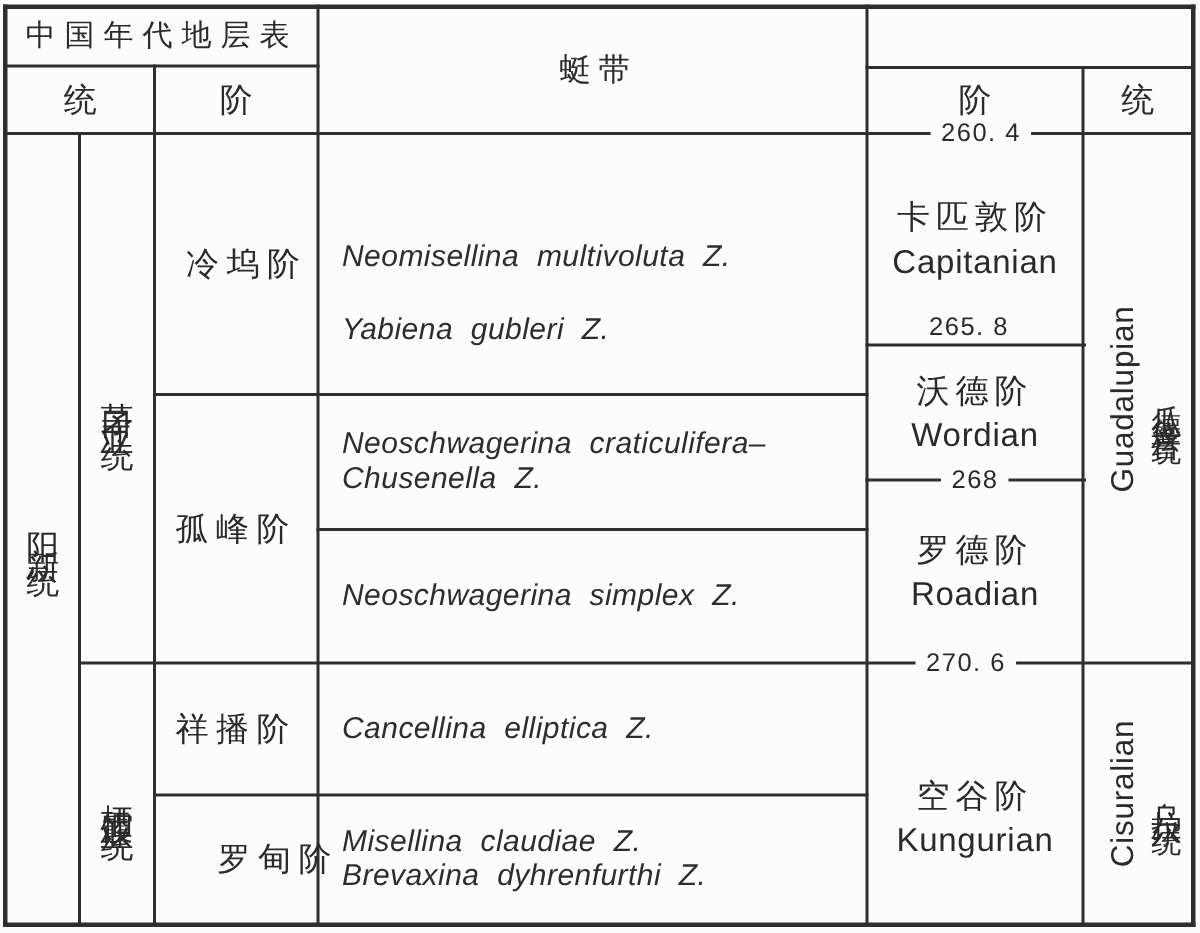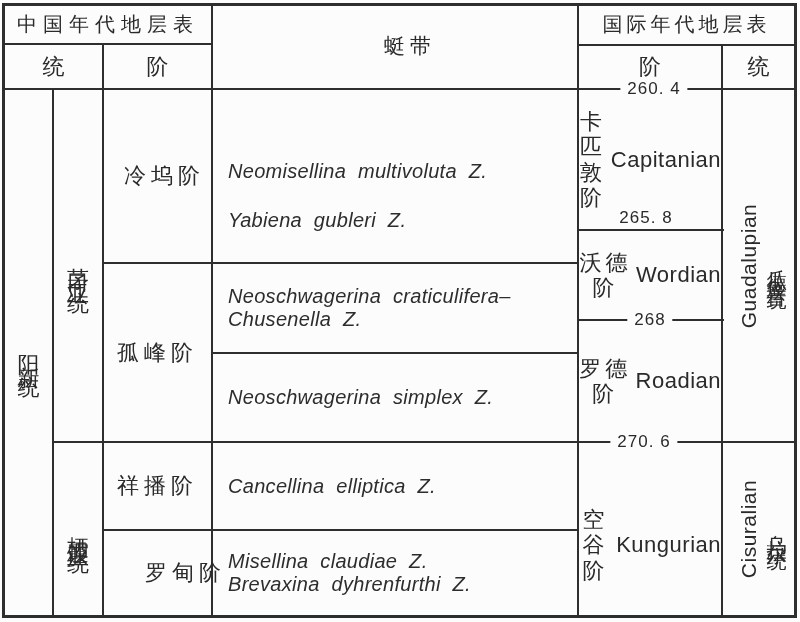--- a/index.html
+++ b/index.html
@@ -16,21 +16,21 @@
   }
   .zh { font-family:"Liberation Serif","DejaVu Serif",serif; }
   .vert { writing-mode:vertical-rl; text-orientation:upright; }
   .zone-cell {
     justify-content:center; align-items:flex-start;
     flex-direction:column; text-align:left; padding-left:15px;
     font-family:"Liberation Sans","DejaVu Sans",sans-serif;
     font-style:italic; font-size:20px; letter-spacing:0.3px; word-spacing:6px;
     color:#2d2d2d;
   }
-  .intl-stage-cell { gap:4px; }
+  .intl-stage-cell { flex-direction:column; gap:4px; }
   .intl-stage-cell .zh-line { font-size:22px; letter-spacing:4px; }
   .intl-stage-cell .en-line {
     font-family:"Liberation Sans","DejaVu Sans",sans-serif; font-size:22px; letter-spacing:0.5px;
   }
   .series-cell { position:absolute; }
   .series-en {
     position:absolute; top:50%; white-space:nowrap;
     transform:translate(-50%,-50%) rotate(-90deg);
     font-family:"Liberation Sans","DejaVu Sans",sans-serif; font-size:21px; letter-spacing:0.5px;
   }
@@ -67,25 +67,22 @@
   <div class="vline" style="left:52px;top:88px;width:2px;height:529px;"></div>
   <div class="vline" style="left:102px;top:43px;width:2px;height:574px;"></div>
   <div class="vline" style="left:211px;top:3px;width:2px;height:614px;"></div>
   <div class="vline" style="left:577px;top:3px;width:2px;height:614px;"></div>
   <div class="vline" style="left:721px;top:44px;width:2px;height:573px;"></div>
   <div class="vline" style="left:794px;top:3px;width:3px;height:615px;"></div>
 
   <div class="cell zh" style="left:5px;top:5px;width:206px;height:38px;font-size:20px;letter-spacing:6px;">
     <span>中国年代地层表</span>
   </div>
-  <div class="cell zh" style="left:228px;top:5px;width:364px;height:83px;font-size:21px;letter-spacing:5px;">
+  <div class="cell zh" style="left:217px;top:5px;width:364px;height:83px;font-size:21px;letter-spacing:5px;">
     <span>蜓带</span>
-  </div>
-  <div class="cell zh" style="left:579px;top:5px;width:215px;height:39px;font-size:20px;letter-spacing:4px;">
-    <span>国际年代地层表</span>
   </div>
   <div class="cell zh" style="left:5px;top:45px;width:97px;height:43px;font-size:22px;">
     <span>统</span>
   </div>
   <div class="cell zh" style="left:104px;top:45px;width:107px;height:43px;font-size:22px;">
     <span>阶</span>
   </div>
   <div class="cell zh" style="left:579px;top:46px;width:142px;height:42px;font-size:22px;">
     <span>阶</span>
   </div>

